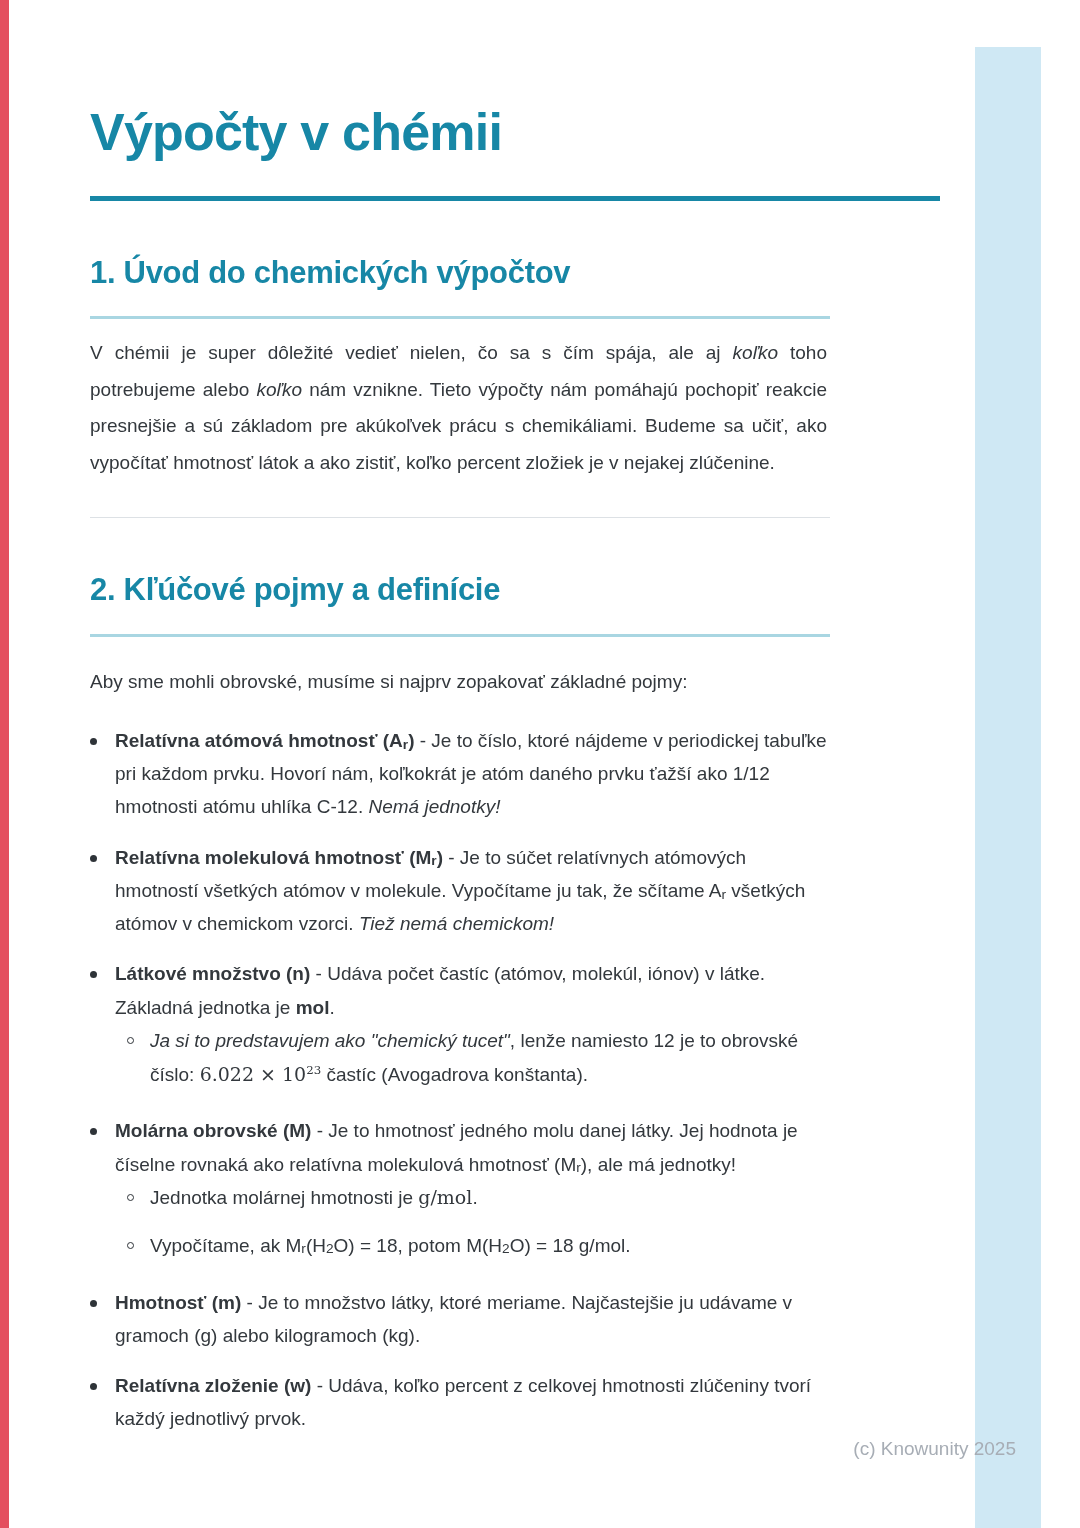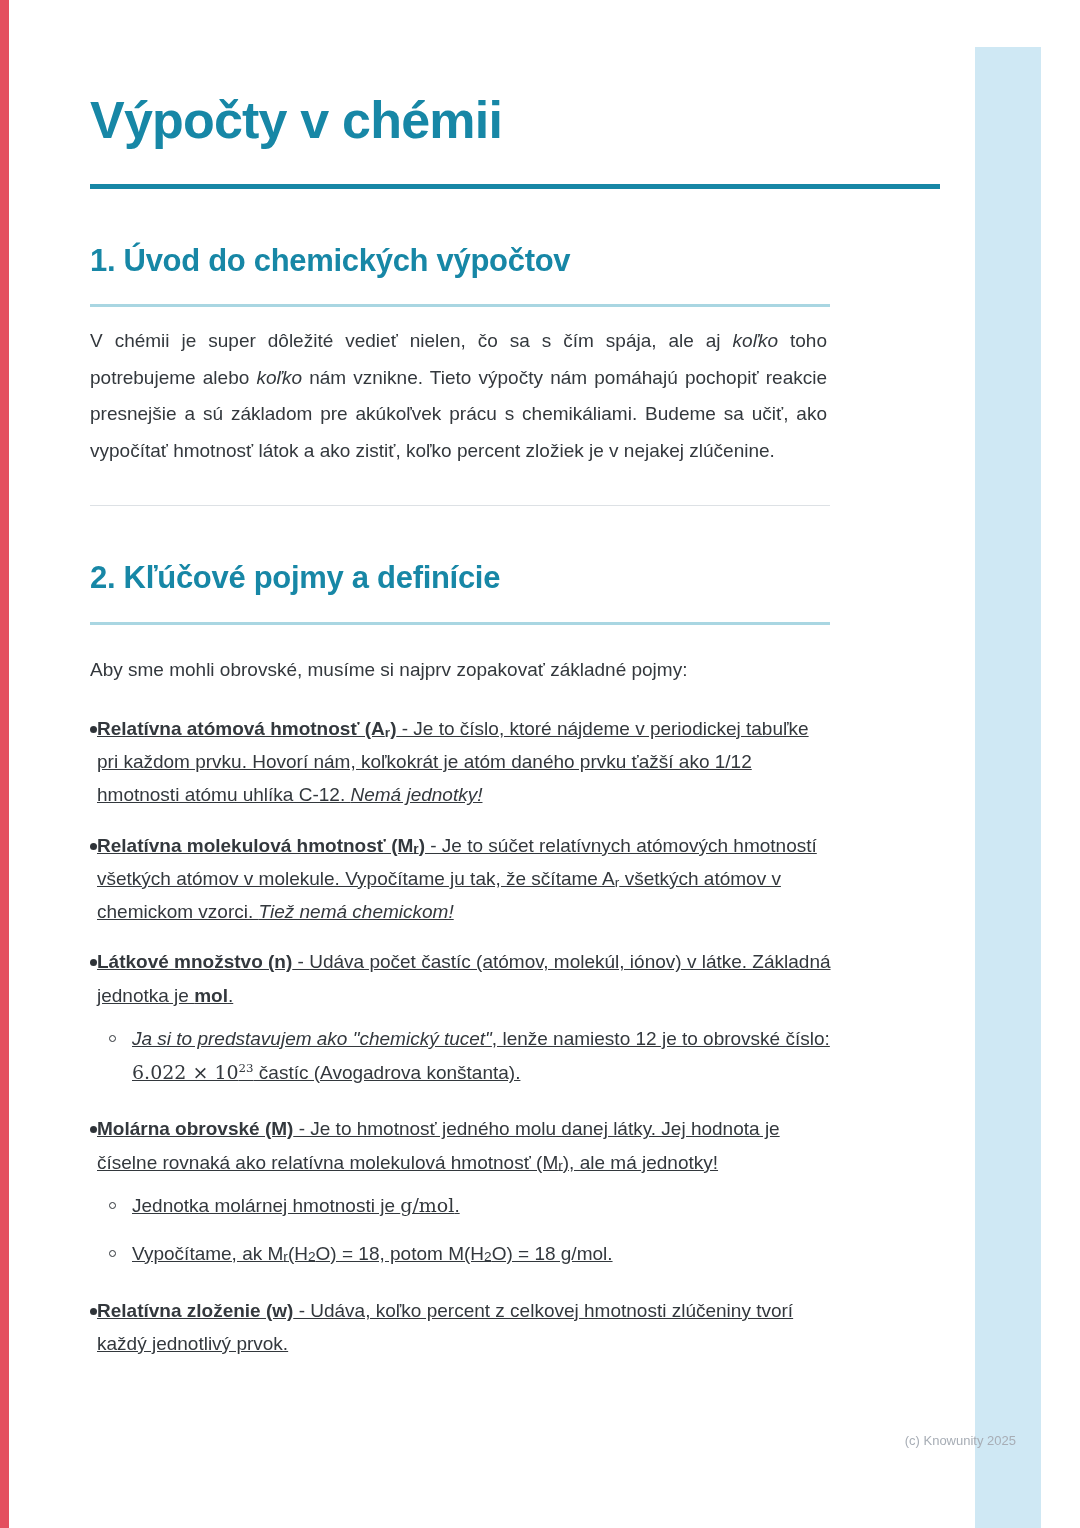--- a/index.html
+++ b/index.html
@@ -22,21 +22,21 @@
   }
   .left-stripe{
     position:absolute;left:0;top:0;width:9px;height:1528px;
     background:var(--stripe-red);
   }
   .right-stripe{
     position:absolute;left:975px;top:47px;width:66px;height:1481px;
     background:var(--stripe-blue);
   }
   .content{
-    position:absolute;left:90px;top:0;width:850px;
+    position:absolute;left:90px;top:12px;width:850px;
   }
   .doc-title{
     margin-top:92px;
     font-size:52px;
     font-weight:800;
     letter-spacing:-0.8px;
     line-height:1.1;
     color:var(--accent);
   }
   .title-rule{
@@ -76,38 +76,37 @@
     font-size:19px;
     line-height:1.75;
     color:var(--text);
   }
   .terms-list{
     margin-top:26px;
     width:742px;
   }
   .bullet-item{
     display:flex;
+    gap:18px;
     margin-bottom:17px;
-    text-decoration:underline;
   }
   .bullet-item:last-child{margin-bottom:0;}
   .marker-dot{
     width:7px;height:7px;border-radius:50%;
     background:#2e3338;
     margin-top:14px;
     flex-shrink:0;
   }
   .bullet-body{
     font-size:19px;
     line-height:1.75;
     color:var(--text);
     flex:1;
   }
   .sub-list{
-    margin-top:10px;
     margin-bottom:6px;
     margin-left:12px;
   }
   .sub-item{
     display:flex;
     gap:16px;
     margin-bottom:14px;
   }
   .sub-item:last-child{margin-bottom:0;}
   .marker-circle{
@@ -125,22 +124,22 @@
   }
   .b{font-weight:700;}
   .i{font-style:italic;}
   .serif{font-family:"DejaVu Serif", serif;}
   sub{font-size:0.72em;line-height:0;position:relative;top:0.12em;vertical-align:baseline;}
   sup{font-size:0.62em;line-height:0;position:relative;top:-0.55em;vertical-align:baseline;}
   sub.b, sup.b{font-weight:700;}
   .page-footer{
     position:absolute;
     right:64px;
-    bottom:80px;
-    font-size:13px;
+    bottom:68px;
+    font-size:19px;
     color:var(--muted);
   }
 </style>
 </head>
 <body>
 
 <div class="left-stripe"></div>
 <div class="right-stripe"></div>
 
 <div class="content">
@@ -186,20 +185,24 @@
                 <div class="sub-body"><span>Jednotka molárnej hmotnosti je </span><span class="serif">g/mol</span><span>.</span></div>
               </div>
               <div class="sub-item">
                 <span class="marker-circle"></span>
                 <div class="sub-body"><span>Vypočítame, ak M</span><sub>r</sub><span>(H</span><sub>2</sub><span>O) = 18, potom M(H</span><sub>2</sub><span>O) = 18 g/mol.</span></div>
               </div>
             </div></div>
         </div>
         <div class="bullet-item">
           <span class="marker-dot"></span>
+          <div class="bullet-body"><span class="b">Hmotnosť (m)</span><span> - Je to množstvo látky, ktoré meriame. Najčastejšie ju udávame v gramoch (g) alebo kilogramoch (kg).</span></div>
+        </div>
+        <div class="bullet-item">
+          <span class="marker-dot"></span>
           <div class="bullet-body"><span class="b">Relatívna zloženie (w)</span><span> - Udáva, koľko percent z celkovej hmotnosti zlúčeniny tvorí každý jednotlivý prvok.</span></div>
         </div>
       </div>
   </section>
 
 </div>
 
 <div class="page-footer">(c) Knowunity 2025</div>
 
 </body></html>

